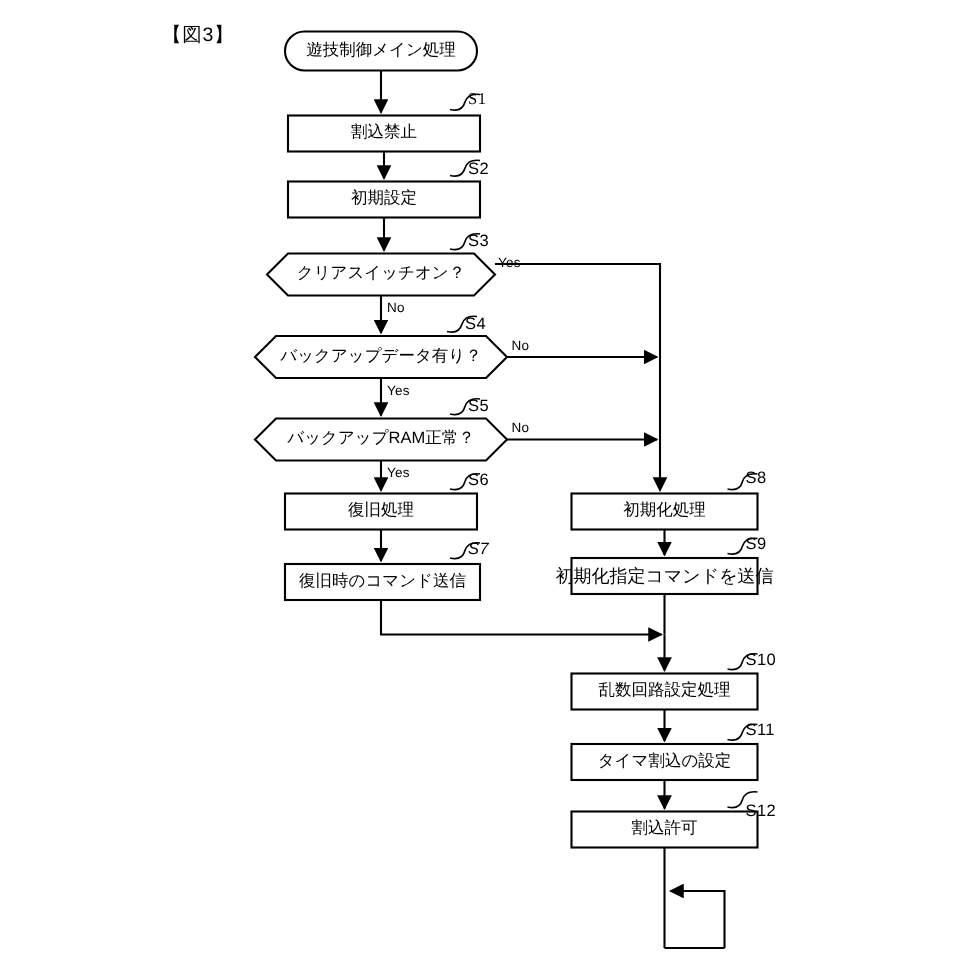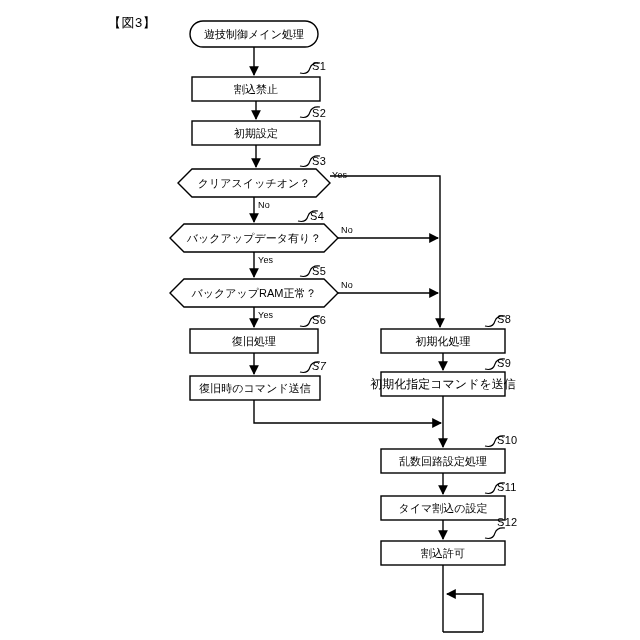--- a/index.html
+++ b/index.html
@@ -147,32 +147,32 @@
   <div class="node-text" style="left:254px; top:238px;">バックアップデータ有り？</div>
   <div class="node-text" style="left:254px; top:293px;">バックアップRAM正常？</div>
   <div class="node-text" style="left:254px; top:341px;">復旧処理</div>
   <div class="node-text" style="left:255px; top:388px;">復旧時のコマンド送信</div>
   <div class="node-text" style="left:443px; top:341px;">初期化処理</div>
   <div class="node-text" style="left:443px; top:384px; font-size:12px;">初期化指定コマンドを送信</div>
   <div class="node-text" style="left:443px; top:461px;">乱数回路設定処理</div>
   <div class="node-text" style="left:443px; top:508px;">タイマ割込の設定</div>
   <div class="node-text" style="left:443px; top:553px;">割込許可</div>
 
-  <div class="step-label" style="left:312px; top:60px;">S1</div>
+  <div class="step-label" style="left:312px; top:60px;font-family:Liberation Serif, serif;">S1</div>
   <div class="step-label" style="left:312px; top:107px;">S2</div>
   <div class="step-label" style="left:312px; top:155px;">S3</div>
   <div class="step-label" style="left:310px; top:210px;">S4</div>
   <div class="step-label" style="left:312px; top:265px;">S5</div>
   <div class="step-label" style="left:312px; top:314px;">S6</div>
   <div class="step-label" style="left:312px; top:360px;font-style:italic;">S7</div>
   <div class="step-label" style="left:497px; top:313px;">S8</div>
   <div class="step-label" style="left:497px; top:357px;text-align:right;">S9</div>
   <div class="step-label" style="left:497px; top:434px;">S10</div>
   <div class="step-label" style="left:497px; top:481px;">S11</div>
-  <div class="step-label" style="left:497px; top:516px;">S12</div>
+  <div class="step-label" style="left:497px; top:535px;">S12</div>
 
   <div class="edge-label" style="left:332px; top:170px;">Yes</div>
   <div class="edge-label" style="left:258px; top:200px;">No</div>
   <div class="edge-label" style="left:341px; top:225px;">No</div>
   <div class="edge-label" style="left:258px; top:255px;">Yes</div>
   <div class="edge-label" style="left:341px; top:280px;">No</div>
   <div class="edge-label" style="left:258px; top:310px;">Yes</div>
 
 </div>
 

